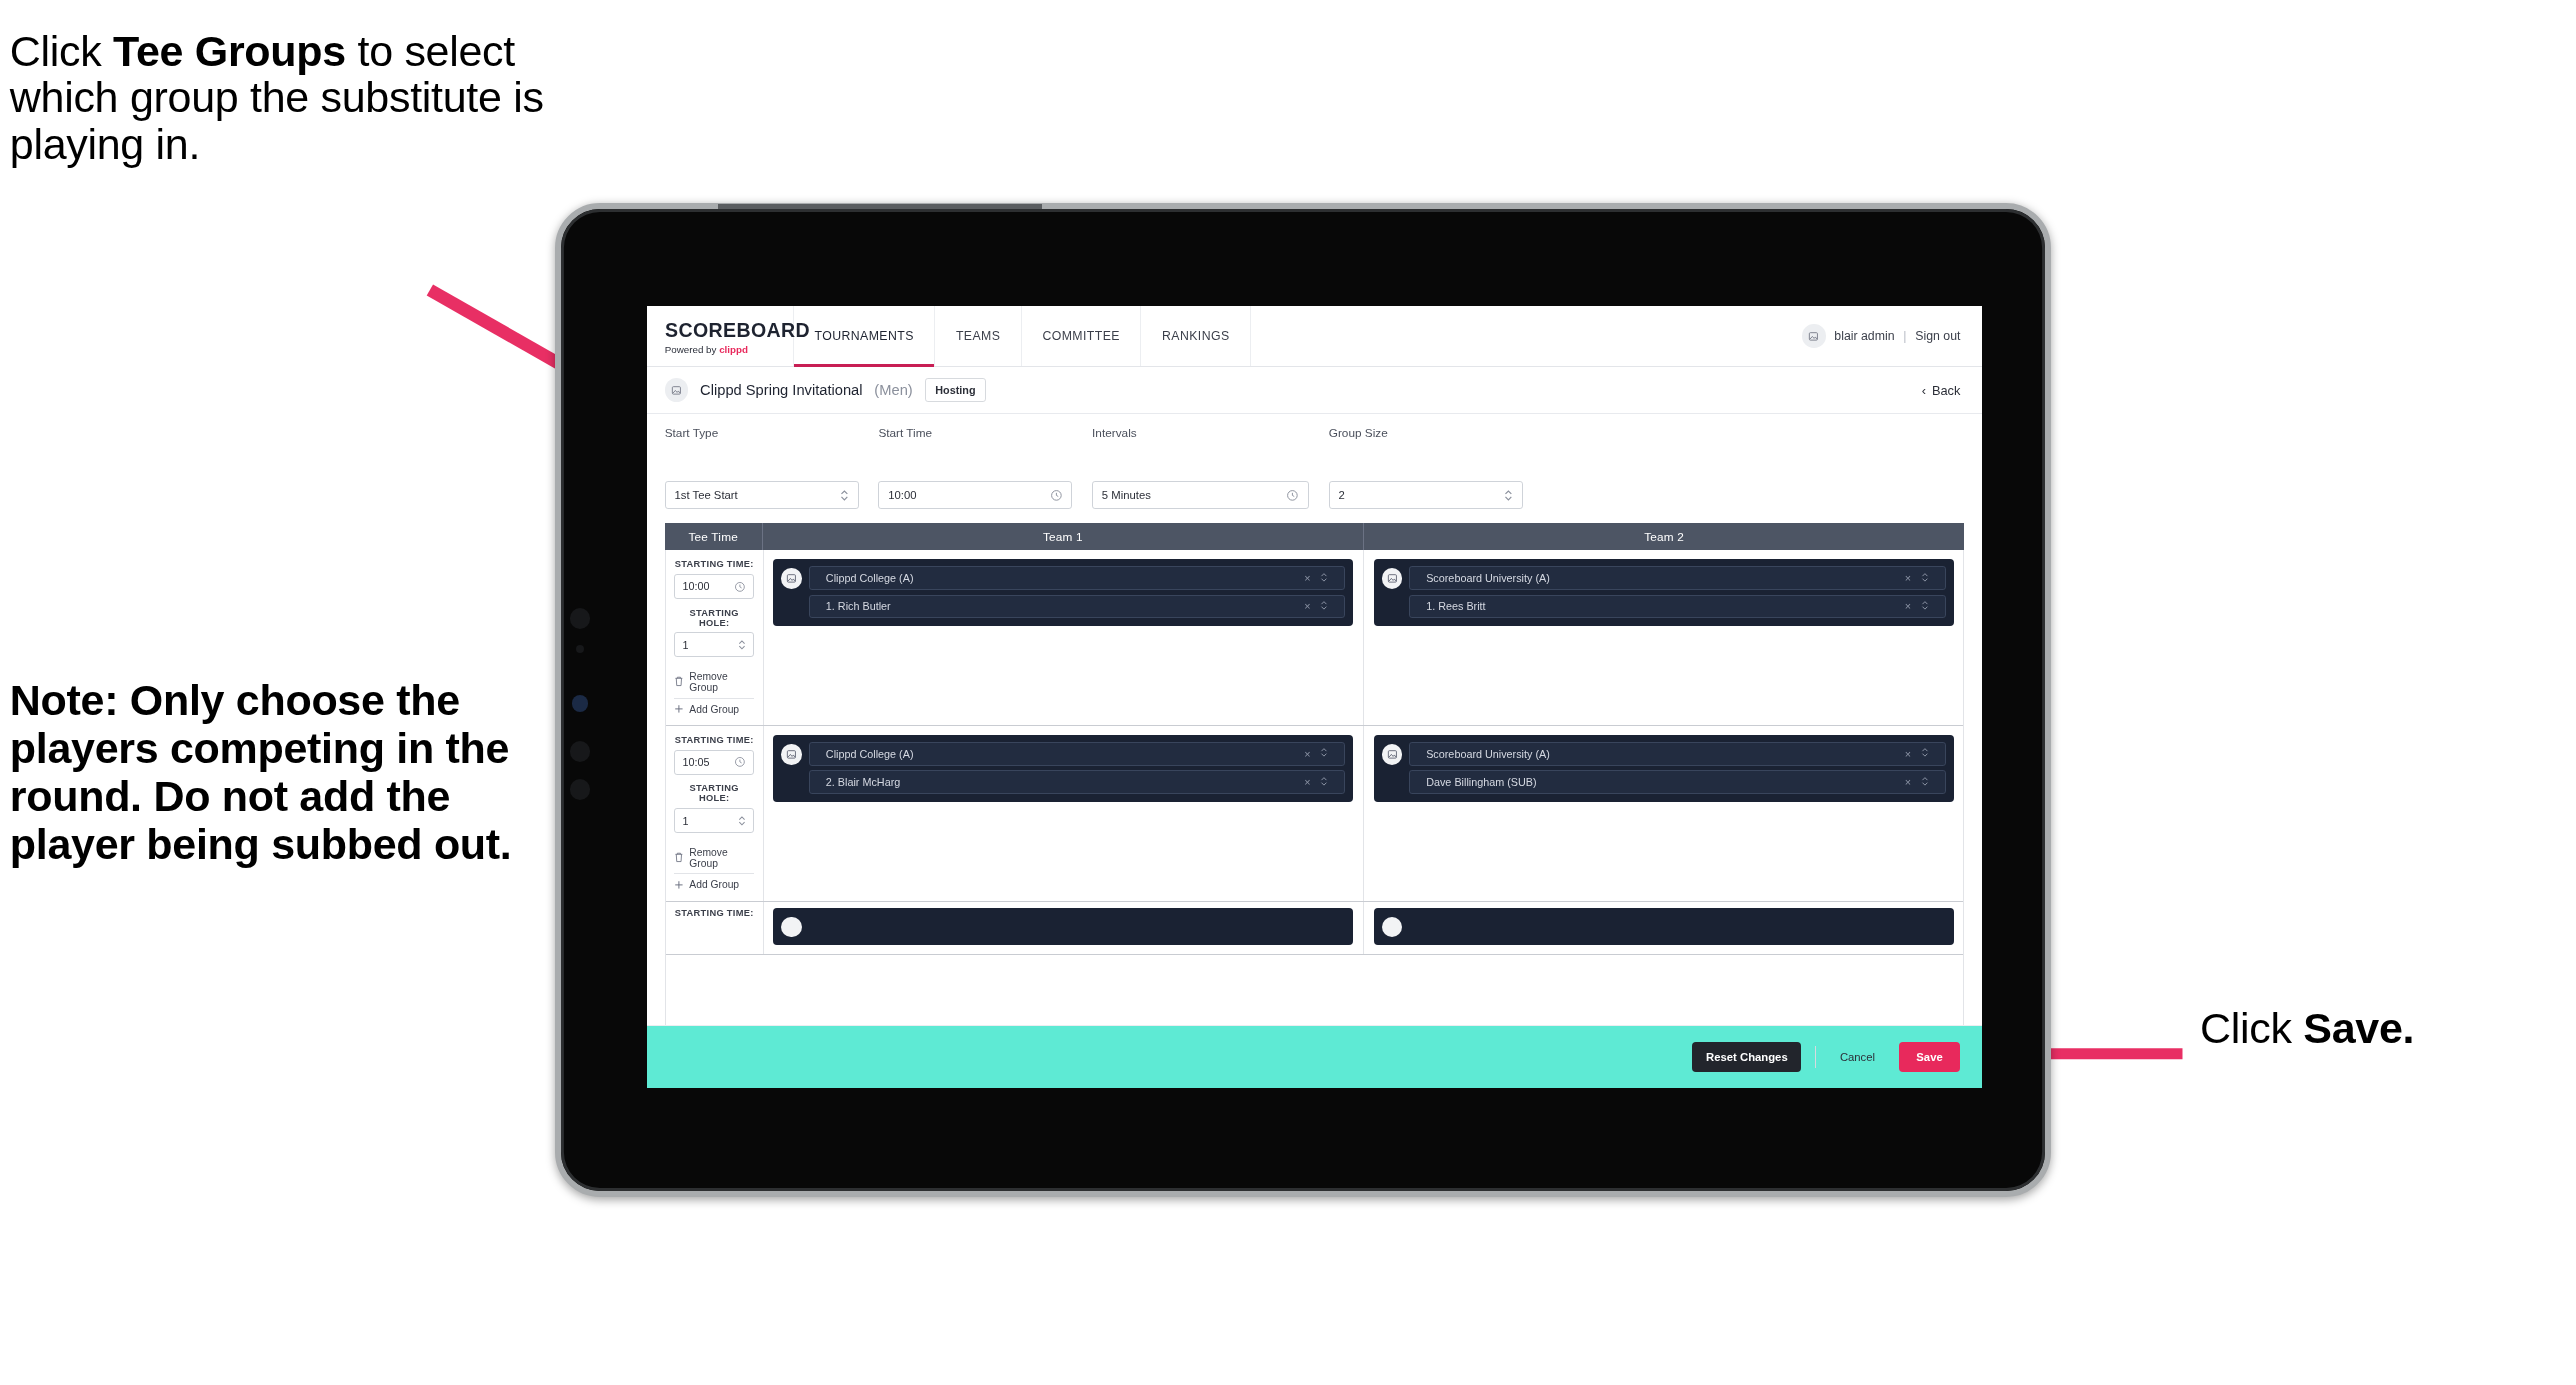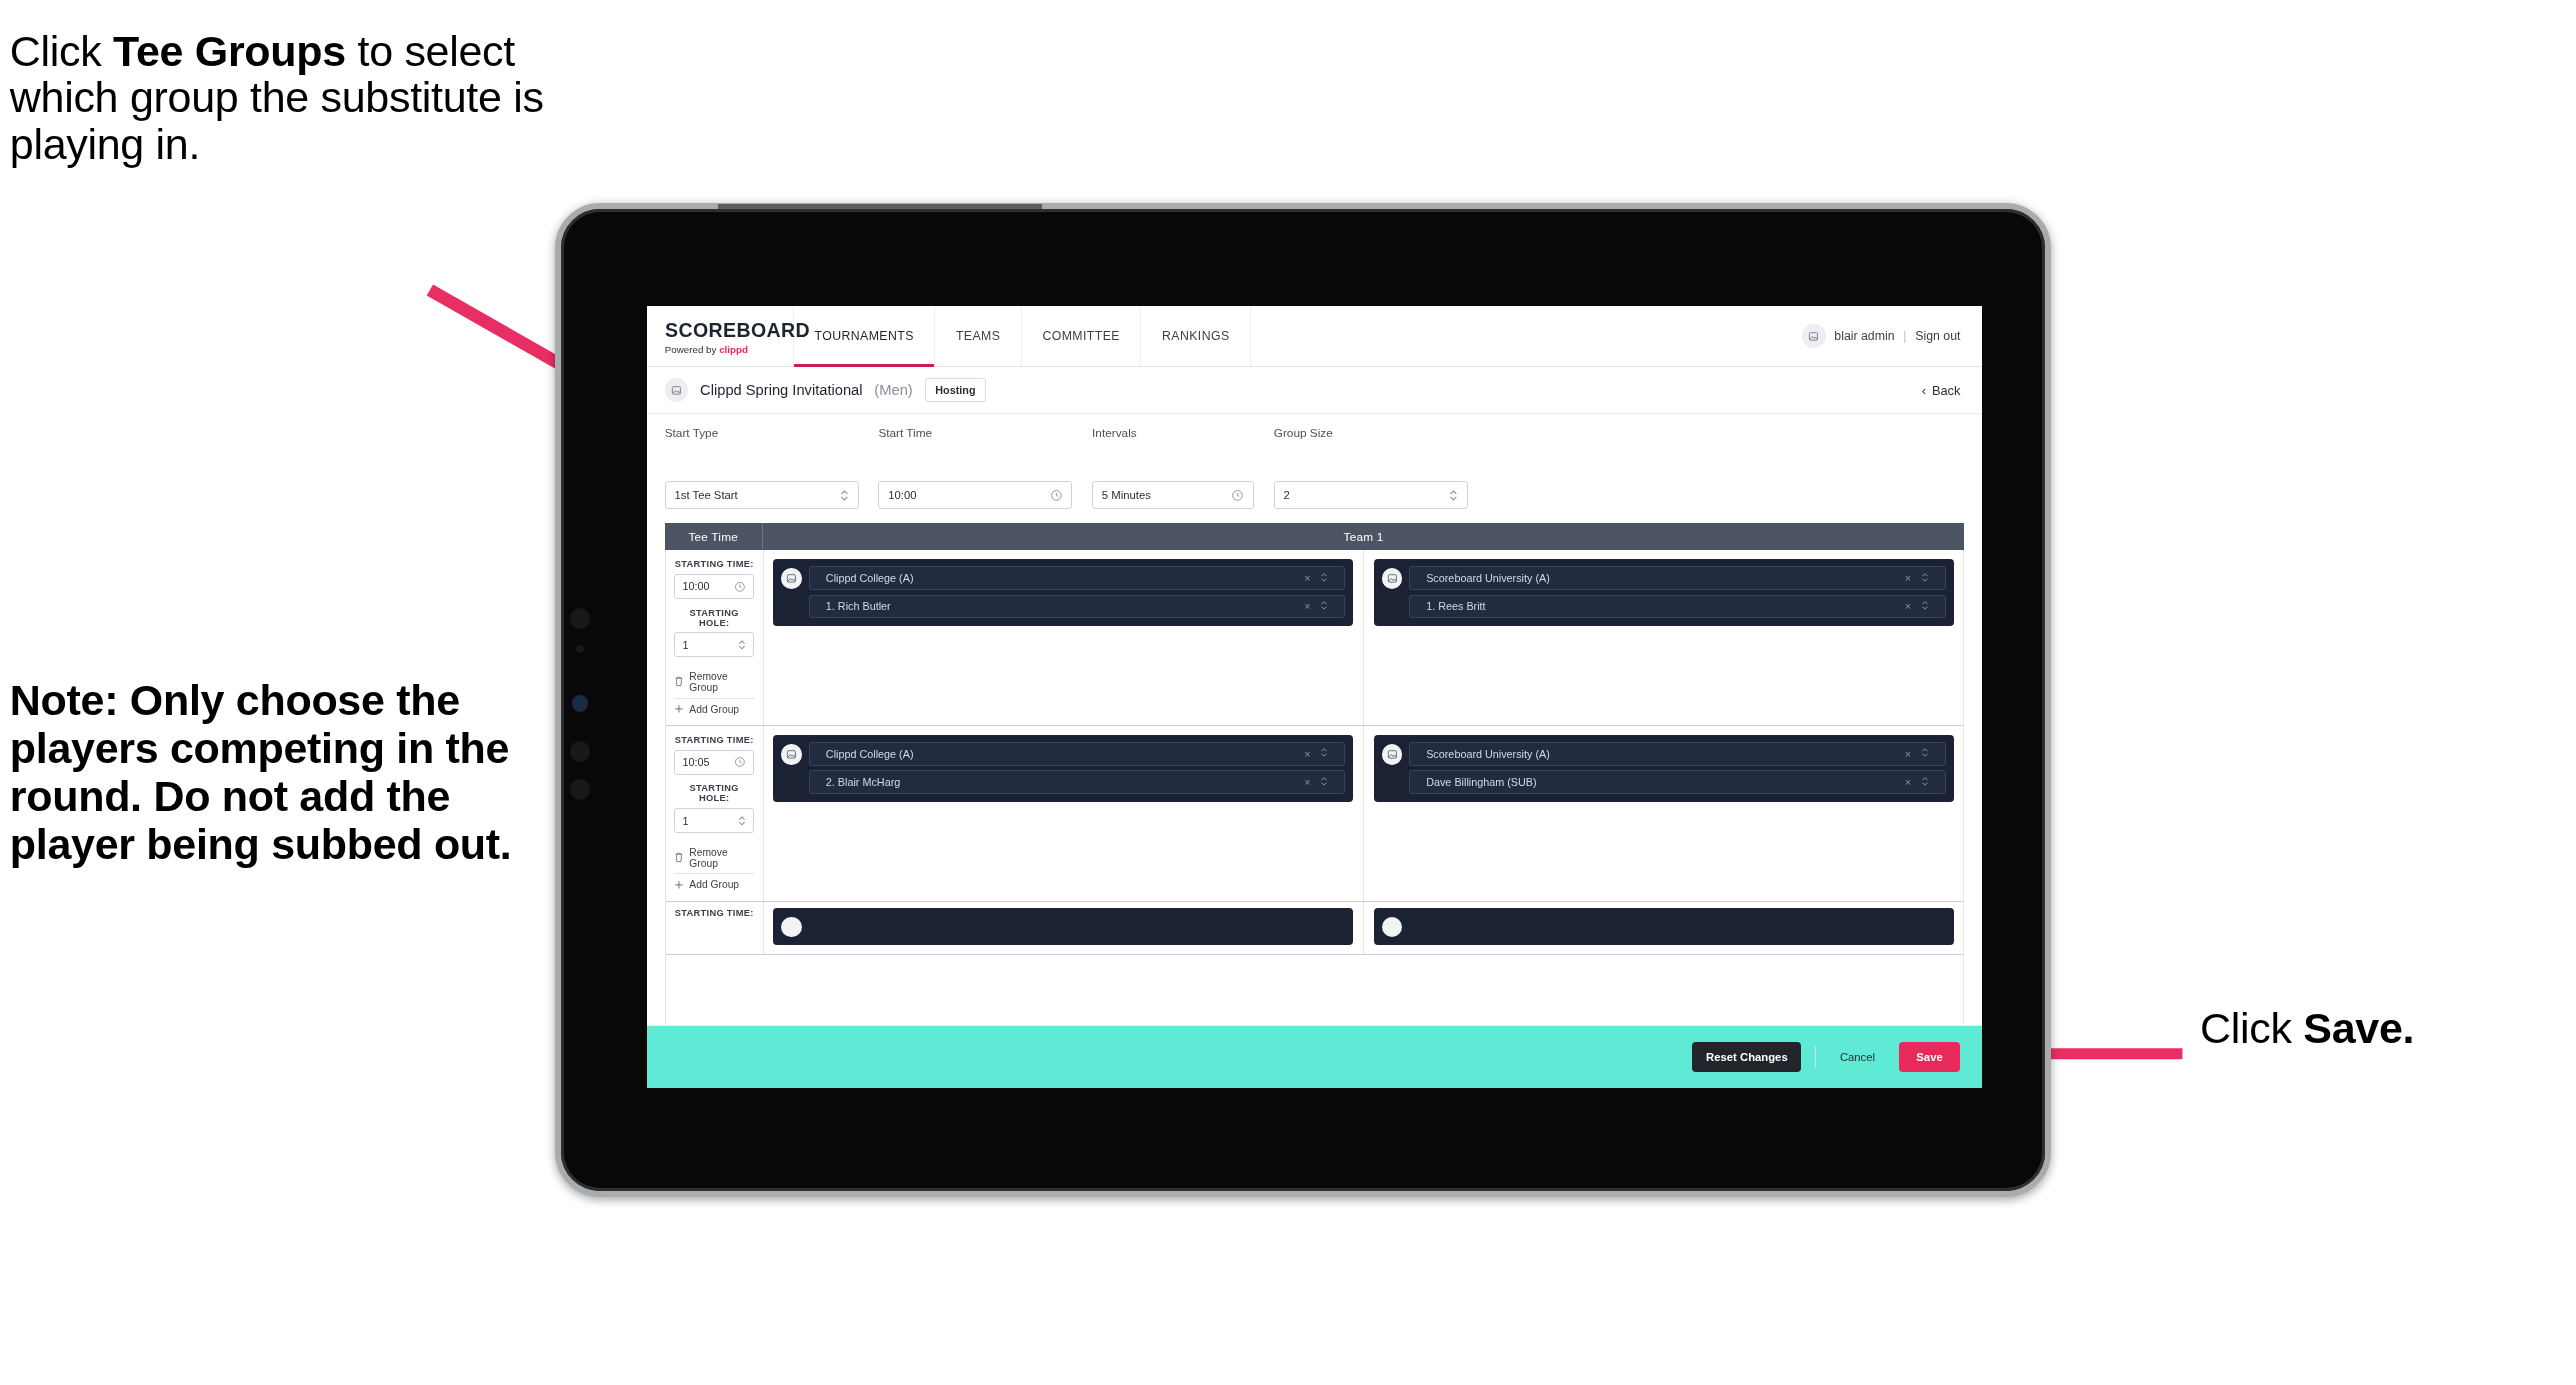--- a/index.html
+++ b/index.html
@@ -142,21 +142,21 @@
     height: 28.5px; border: 1px solid #cfd3d9; border-radius: 2.9px;
     background: #fff; display: flex; align-items: center;
     padding: 0 8.8px; font-size: 11.3px; color: #2c2f38;
     position: relative;
     margin-top: 35px;
   }
   .field-control .ctl-value { flex: 1; }
   .ctl-icon { color: #8b909c; font-size: 11.8px; line-height: 1; display: flex; }
   #f-start-type { width: 194px; }
   #f-start-time { width: 194px; }
-  #f-intervals  { width: 162px; }
+  #f-intervals  { width: 217px; }
   #f-group-size { width: 194px; }
 
   
   #table-wrap { flex: 1; display: flex; flex-direction: column; min-height: 0; }
   #table-head {
     display: flex; background: #4d5564; color: #ffffff;
     height: 27.5px; align-items: stretch; font-size: 11.8px;
     margin: 0 17.7px; flex: none;
   }
   .th {
@@ -382,20 +382,21 @@
               </svg>
           </span>
         </div>
       </div>
     </div>
 
     <div id="table-wrap">
       <div id="table-head">
         <div class="th tee">Tee Time</div>
         <div class="th team">Team 1</div>
+        <div class="th team">Team 2</div>
       </div>
 
       <div id="table-body">
 
         <div class="group-row">
           <div class="tee-cell">
             <div class="tee-label">STARTING TIME:</div>
             <div class="tee-input">
               <span class="v">10:00</span>
               <span class="ctl-icon">

